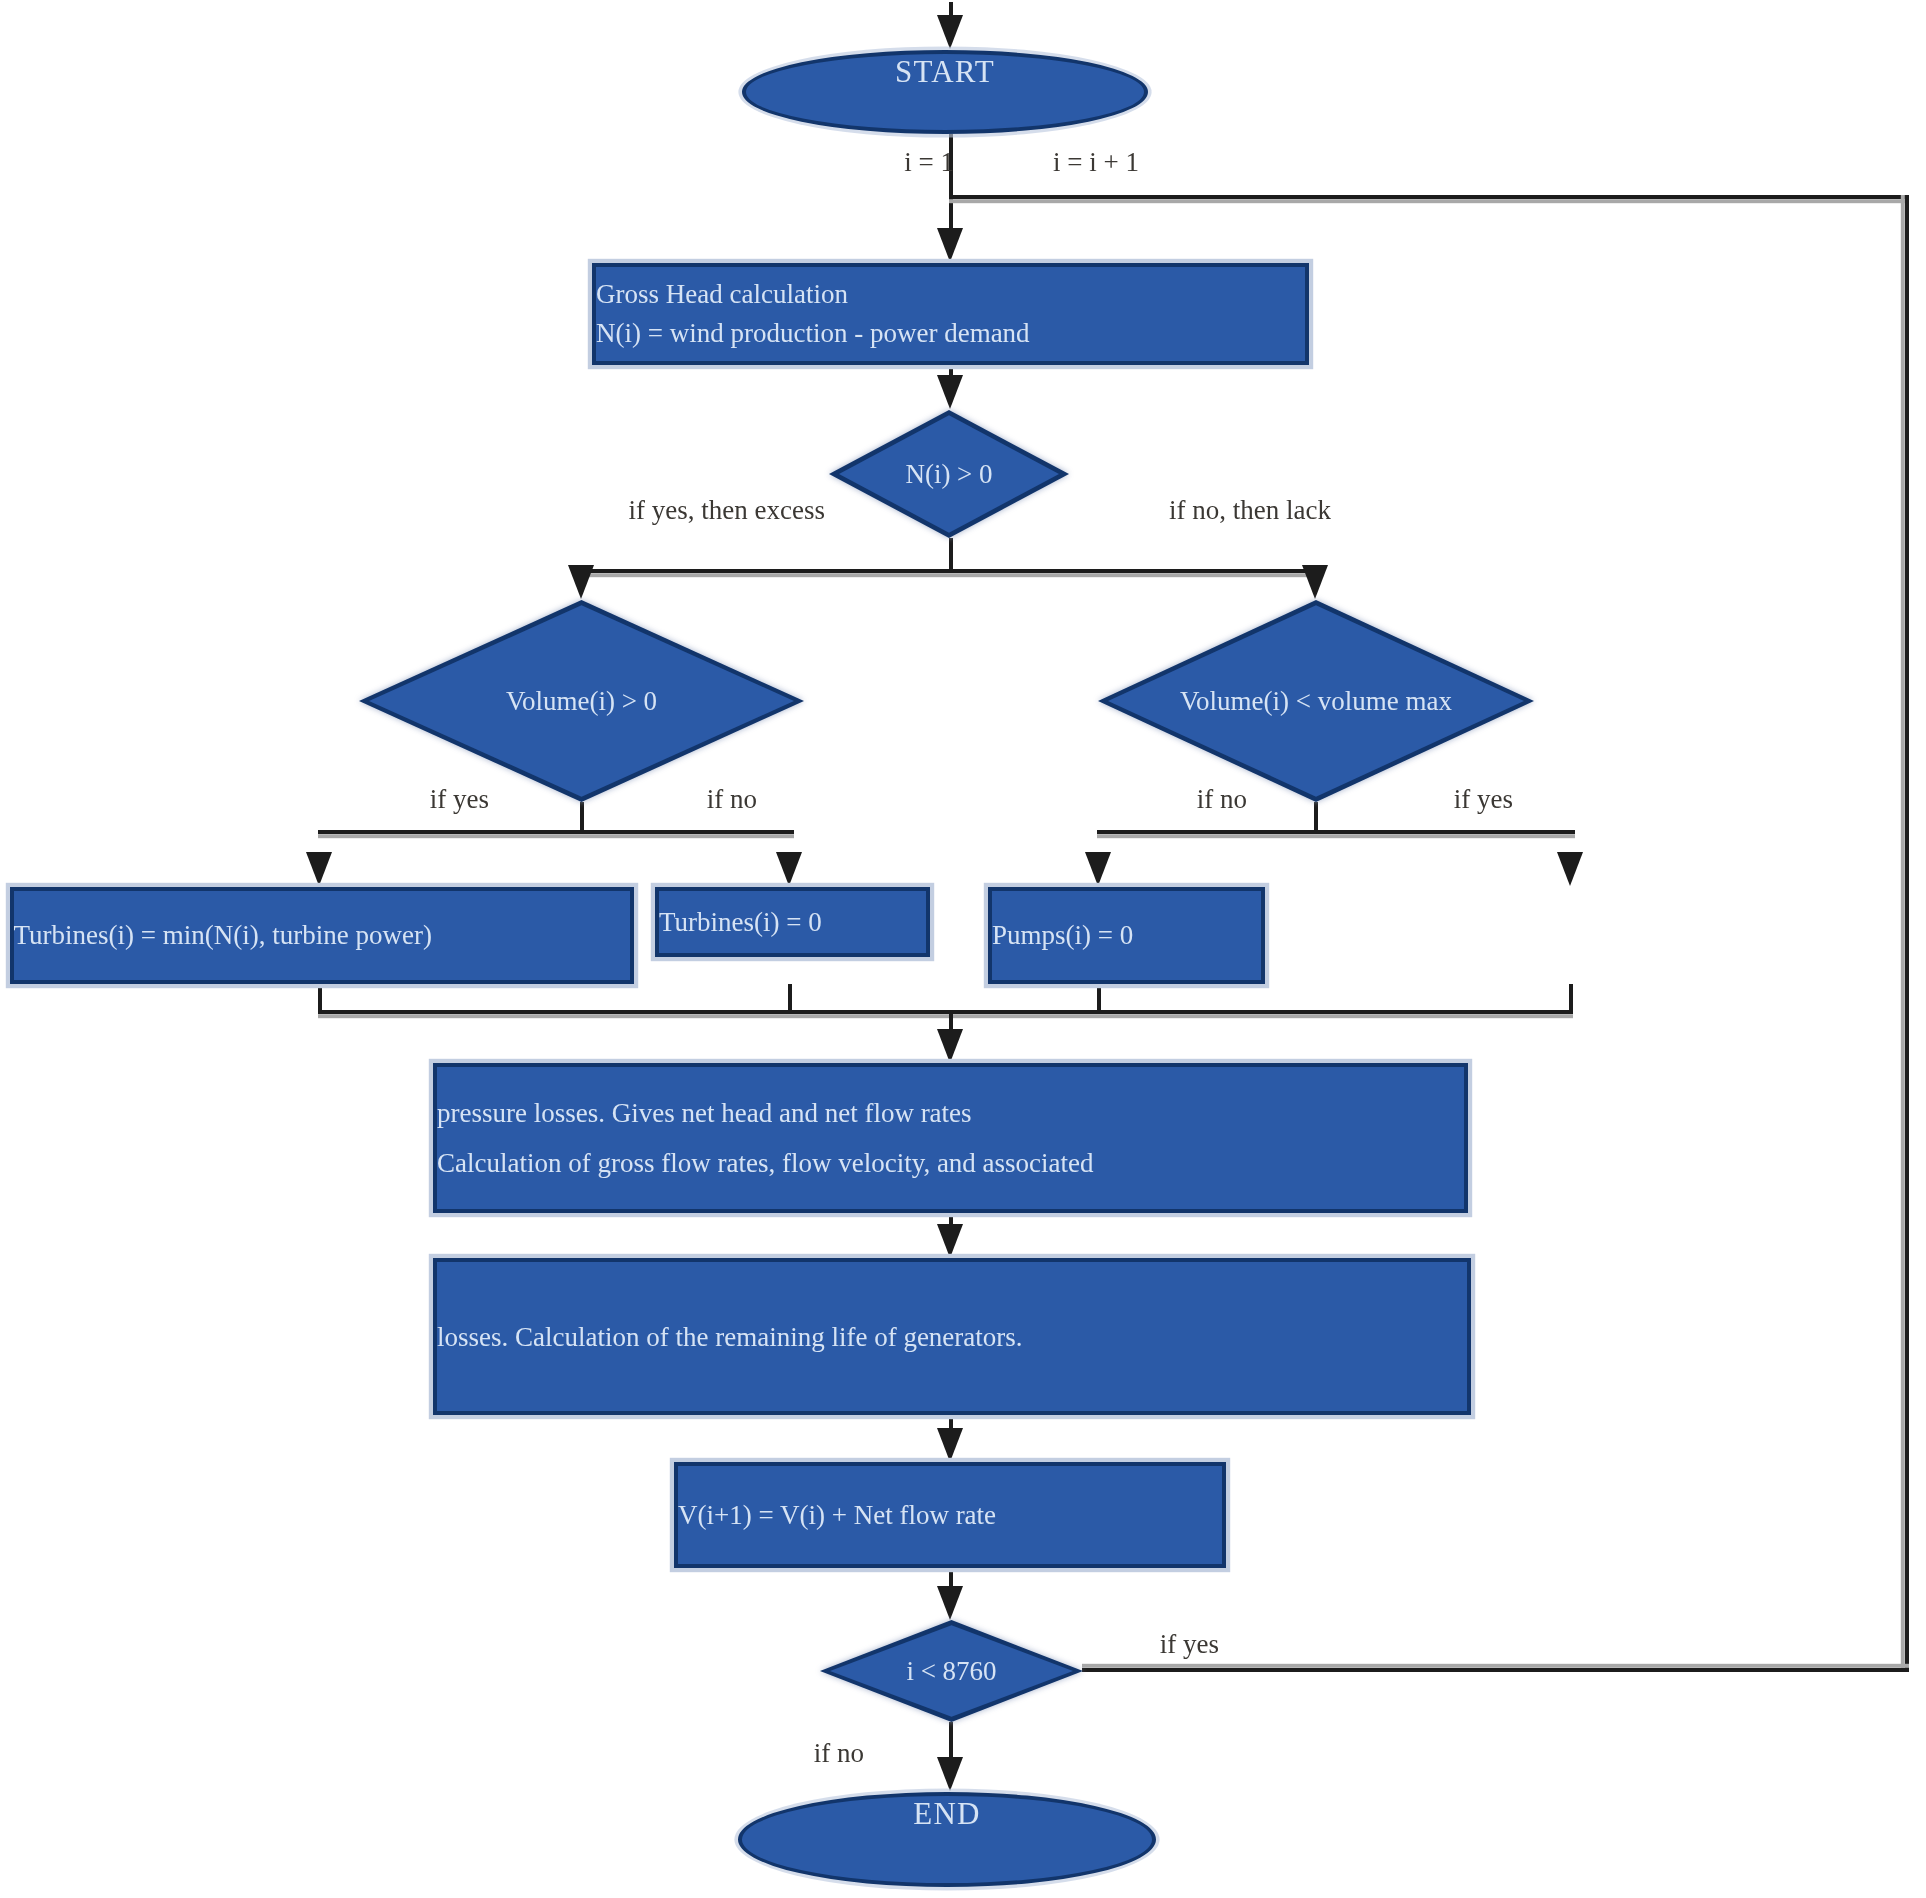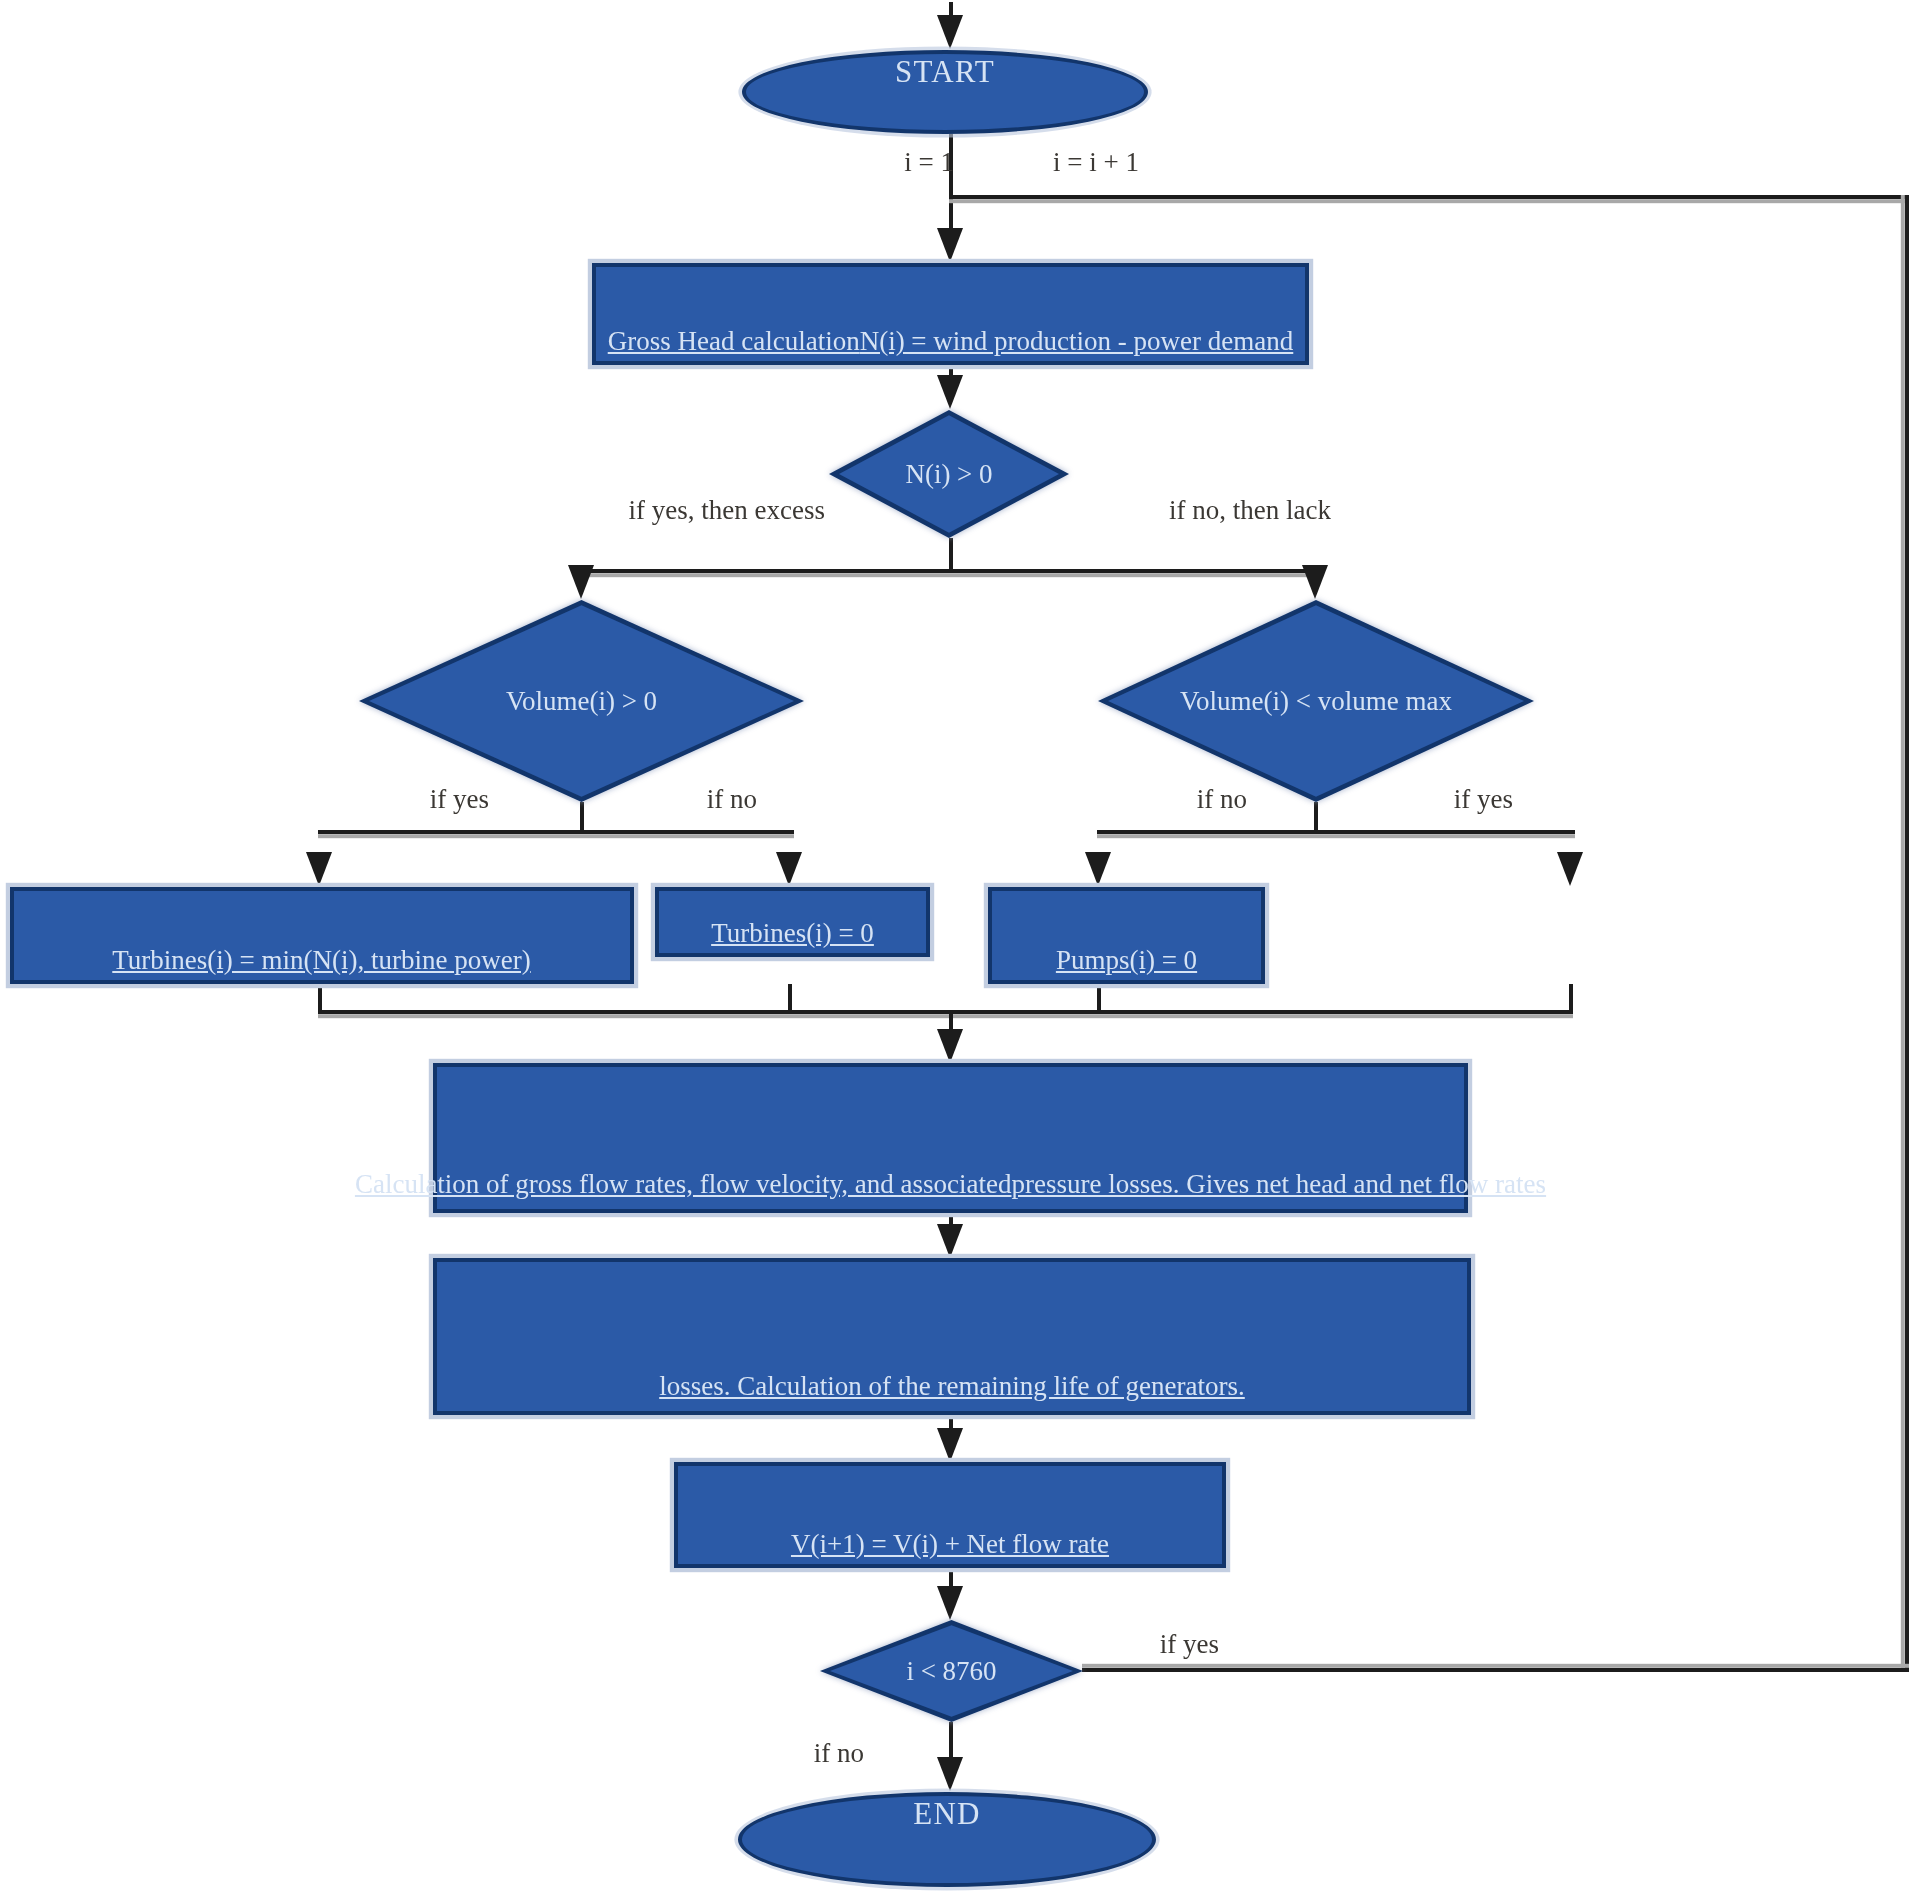--- a/index.html
+++ b/index.html
@@ -22,22 +22,22 @@
   .sh-b{box-shadow:0 4.2px 0 var(--line-shadow);}
   .sh-t{box-shadow:0 -4.2px 0 var(--line-shadow);}
   .sh-l{box-shadow:-4.2px 0 0 var(--line-shadow);}
   
   .ah{position:absolute;width:0;height:0;
       border-left:13.7px solid transparent;border-right:13.7px solid transparent;
       border-top:34px solid var(--line);}
   
   .rbox{position:absolute;box-sizing:border-box;background:var(--shape-fill);
         border:4.2px solid var(--shape-border);box-shadow:0 0 0 4.2px var(--shape-halo);
-        display:flex;flex-direction:row;justify-content:center;align-items:flex-end;
-        color:var(--node-text);text-align:center;text-decoration:underline;}
+        display:flex;flex-direction:column;justify-content:center;align-items:flex-start;
+        color:var(--node-text);text-align:center;}
   
   .ellipse{position:absolute;box-sizing:border-box;background:var(--shape-fill);
         border:4.2px solid var(--shape-border);border-radius:50%;
         box-shadow:0 0 0 3.6px rgba(185,198,221,.6);
         display:flex;justify-content:center;align-items:flex-start;
         color:var(--node-text);}
   
   .diamond{position:absolute;filter:drop-shadow(0 0 3px rgba(150,165,195,.85));}
   .d-b{position:absolute;inset:0;background:var(--shape-border);
        clip-path:polygon(50% 0,100% 50%,50% 100%,0 50%);}
@@ -152,22 +152,22 @@
     <div class="nl">Turbines(i) = min(N(i), turbine power)</div>
   </div>
   <div class="rbox" style="left:655px;top:887px;width:275px;height:70px">
     <div class="nl">Turbines(i) = 0</div>
   </div>
   <div class="rbox" style="left:988px;top:887px;width:277px;height:97px">
     <div class="nl">Pumps(i) = 0</div>
   </div>
 
   <div class="rbox" style="left:433px;top:1063px;width:1035px;height:150px">
+    <div class="nl-wrap">pressure losses. Gives net head and net flow rates</div>
     <div class="nl-wrap">Calculation of gross flow rates, flow velocity, and associated</div>
-    <div class="nl-wrap">pressure losses. Gives net head and net flow rates</div>
   </div>
 
   <div class="rbox" style="left:433px;top:1258px;width:1038px;height:157px">
     <div class="nl-wrap">losses. Calculation of the remaining life of generators.</div>
   </div>
 
   <div class="rbox" style="left:674px;top:1462px;width:552px;height:106px">
     <div class="nl">V(i+1) = V(i) + Net flow rate</div>
   </div>
 

